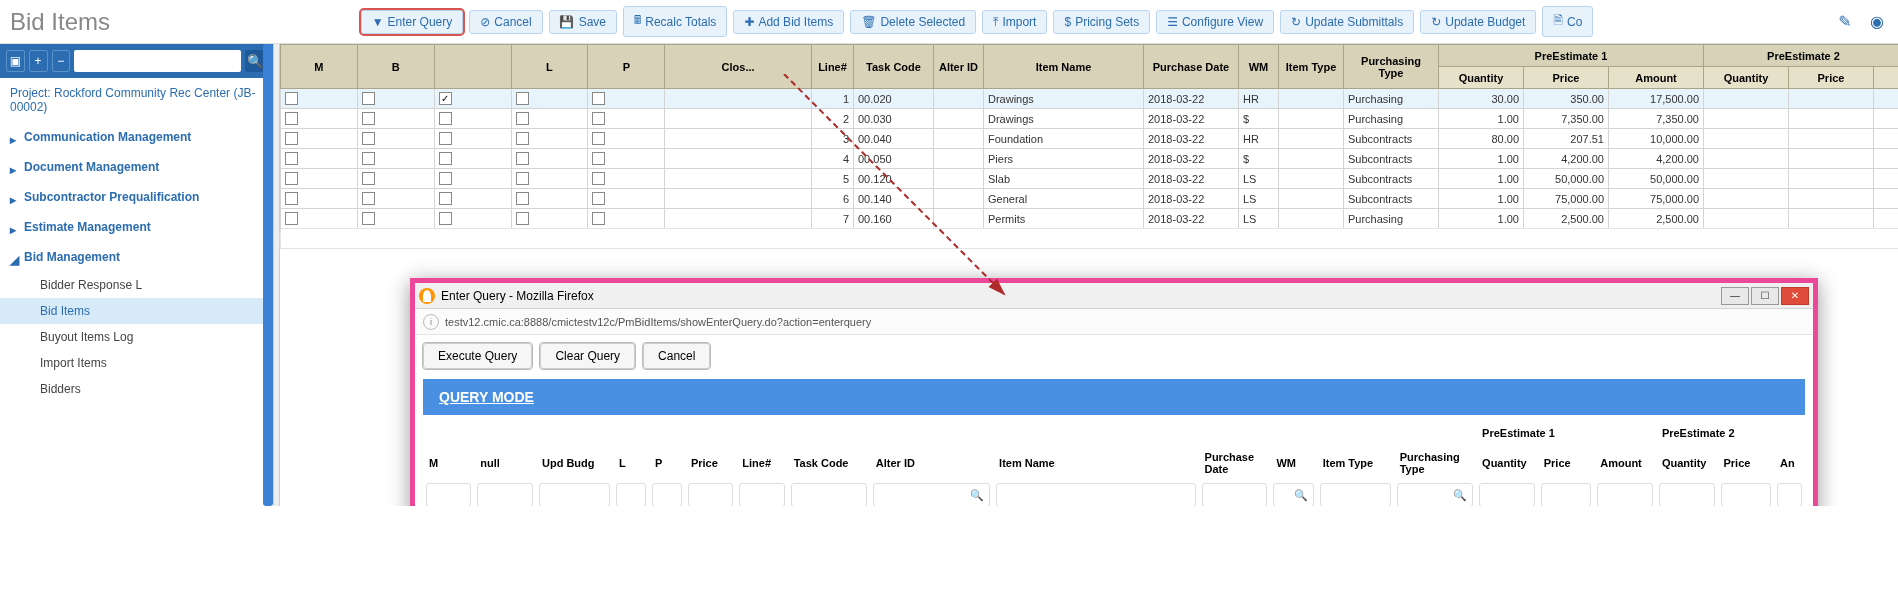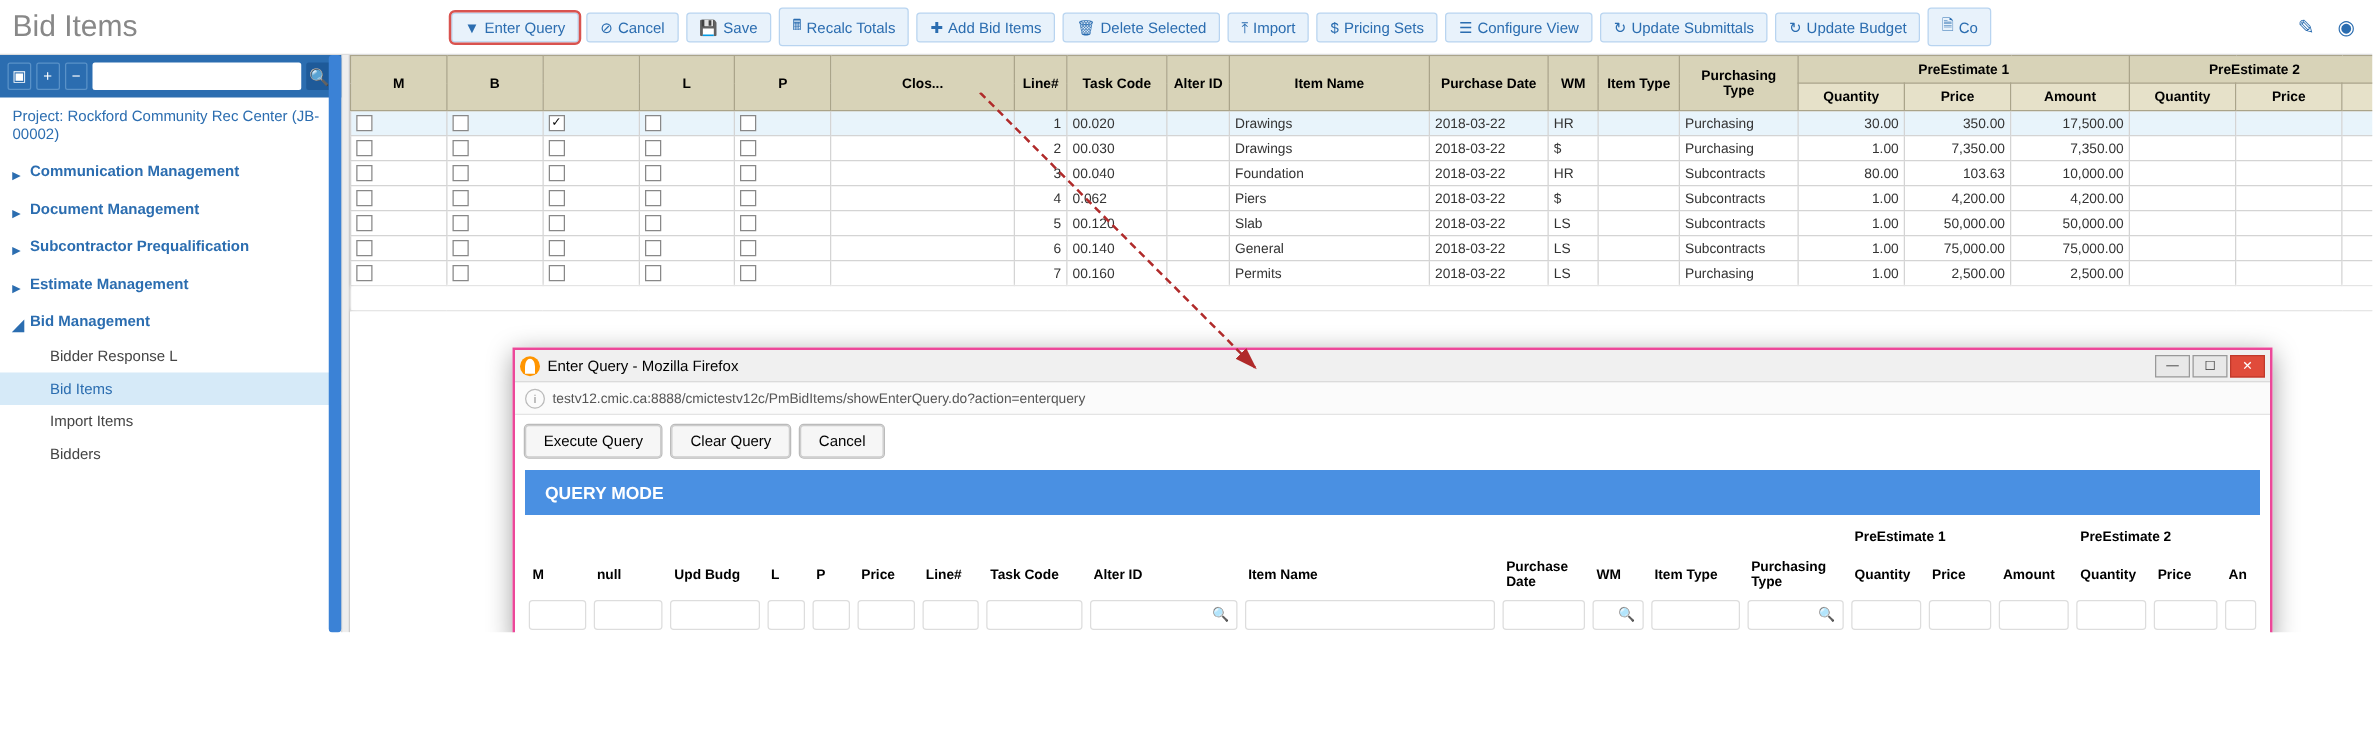--- a/index.html
+++ b/index.html
@@ -37,36 +37,36 @@
   .grid-table { border-collapse: collapse; width: 100%; margin-left:6px; }
   .grid-table th { background: #d8d3b8; border: 1px solid #aaa48a; padding: 3px 4px; font-size: 11px; color: #000; font-weight: bold; text-align: center; height: 22px; }
   .grid-table th.sub { background: #e6e1c9; }
   .grid-table td { border: 1px solid #d4d4d4; padding: 2px 4px; font-size: 11px; height: 20px; background: #fff; }
   .grid-table tr.selrow td { background: #e8f4fb; }
   .chk { width: 13px; height: 13px; border: 1px solid #888; background: #fff; display: inline-block; vertical-align: middle; }
   .chk.checked::after { content:'✓'; font-size:10px; color:#000; display:block; text-align:center; line-height:11px; }
   .num { text-align: right; }
   
   
-  .popup { position: absolute; left: 136px; top: 234px; width: 1408px; background: #fff; border: 2px solid #ec4899; box-shadow: 0 4px 20px rgba(0,0,0,0.4); z-index: 10; }
+  .popup { position: absolute; left: 136px; top: 234px; width: 1408px; background: #fff; border: 5px solid #ec4899; box-shadow: 0 4px 20px rgba(0,0,0,0.4); z-index: 10; }
   .popup-titlebar { background: #f0f0f0; border-bottom: 1px solid #d4d4d4; display: flex; align-items: center; padding: 2px 4px; height: 26px; }
   .ff-icon { width: 16px; height: 16px; background: #ff9500; border-radius: 50%; margin-right: 6px; position:relative; }
   .ff-icon::after{content:'';position:absolute;left:4px;top:2px;width:8px;height:12px;background:#fff;border-radius:50% 50% 0 0;}
   .popup-title { flex: 1; font-size: 12px; color: #000; }
   .win-btns { display: flex; gap: 2px; }
   .win-btn { width: 28px; height: 18px; border: 1px solid #999; background: #e8e8e8; display:inline-flex; align-items:center; justify-content:center; font-size:10px; cursor:pointer; }
   .win-btn.close { background: #e04b3a; color:#fff; border-color:#c0392b; }
   .popup-url { background: #fbfbfb; border-bottom: 1px solid #e4e4e4; padding: 4px 8px; display:flex; align-items:center; gap:6px; height:26px; }
   .url-icon { width:16px; height:16px; border:1px solid #bbb; border-radius:50%; display:inline-flex; align-items:center; justify-content:center; font-size:9px; color:#888; }
   .url-text { font-size: 11px; color: #555; flex:1; }
   .popup-body { padding: 8px; }
   .q-btns { display: flex; gap: 8px; margin-bottom: 10px; }
   .q-btn { border: 1px solid #ccc; background: #f6f6f6; padding: 5px 14px; border-radius: 3px; font-size: 12px; cursor: pointer; }
   .q-btn.box { outline:1px solid #bbb; }
-  .query-mode-bar { background: #4a90e2; color: #fff; font-weight: bold; padding: 10px 16px; font-size: 14px; margin-bottom: 6px; }
+  .query-mode-bar { background: #4a90e2; color: #fff; font-weight: bold; padding: 10px 16px; font-size: 14px; margin-bottom: 6px; text-decoration: underline; }
   
   .q-table { width: 100%; border-collapse: collapse; table-layout: fixed; }
   .q-table th { text-align: left; padding: 6px 6px; font-size: 11px; font-weight: bold; color: #000; border-bottom: 0; }
   .q-table th.grp { text-align:left; }
   .q-row-inputs td { padding: 2px 3px; }
   .q-input { width: 100%; height: 24px; border: 1px solid #ddd; border-radius: 3px; padding: 0 4px; font-size: 11px; }
   .q-input-wrap { position: relative; }
   .q-input-wrap .mag { position:absolute; right:6px; top:50%; transform:translateY(-50%); color:#888; pointer-events:none; font-size:11px; }
   
   
@@ -163,20 +163,21 @@
     <div class="nav-item">
         <span class="caret">▸</span>
         <span>Estimate Management</span>
       </div>
     <div class="nav-item">
         <span class="caret">◢</span>
         <span>Bid Management</span>
       </div>
     <div class="nav-sub">Bidder Response L</div>
     <div class="nav-sub active">Bid Items</div>
+    <div class="nav-sub">Buyout Items Log</div>
     <div class="nav-sub">Import Items</div>
     <div class="nav-sub">Bidders</div>
   </div>
 
   <div class="grid-area">
     <div class="split-bar"></div>
     <table class="grid-table">
       <thead>
         <tr>
           <th rowspan="2">M</th>
@@ -259,35 +260,35 @@
             <td></td>
             <td class="num">3</td>
             <td>00.040</td>
             <td></td>
             <td>Foundation</td>
             <td>2018-03-22</td>
             <td>HR</td>
             <td></td>
             <td>Subcontracts</td>
             <td class="num">80.00</td>
-            <td class="num">103.63</td>
+            <td class="num">207.51</td>
             <td class="num">10,000.00</td>
             <td></td>
             <td></td>
             <td></td>
           </tr>
           <tr>
             <td><span class="chk"></span></td>
             <td><span class="chk"></span></td>
             <td><span class="chk"></span></td>
             <td><span class="chk"></span></td>
             <td><span class="chk"></span></td>
             <td></td>
             <td class="num">4</td>
-            <td>0.062</td>
+            <td>00.050</td>
             <td></td>
             <td>Piers</td>
             <td>2018-03-22</td>
             <td>$</td>
             <td></td>
             <td>Subcontracts</td>
             <td class="num">1.00</td>
             <td class="num">4,200.00</td>
             <td class="num">4,200.00</td>
             <td></td>

